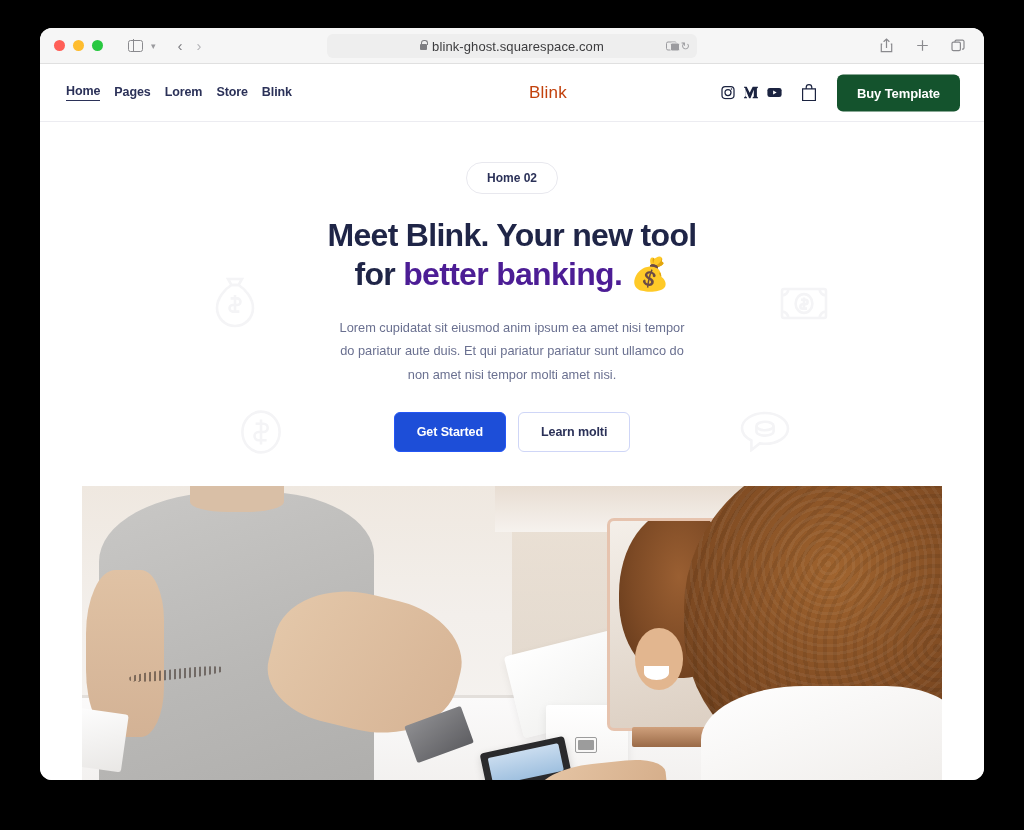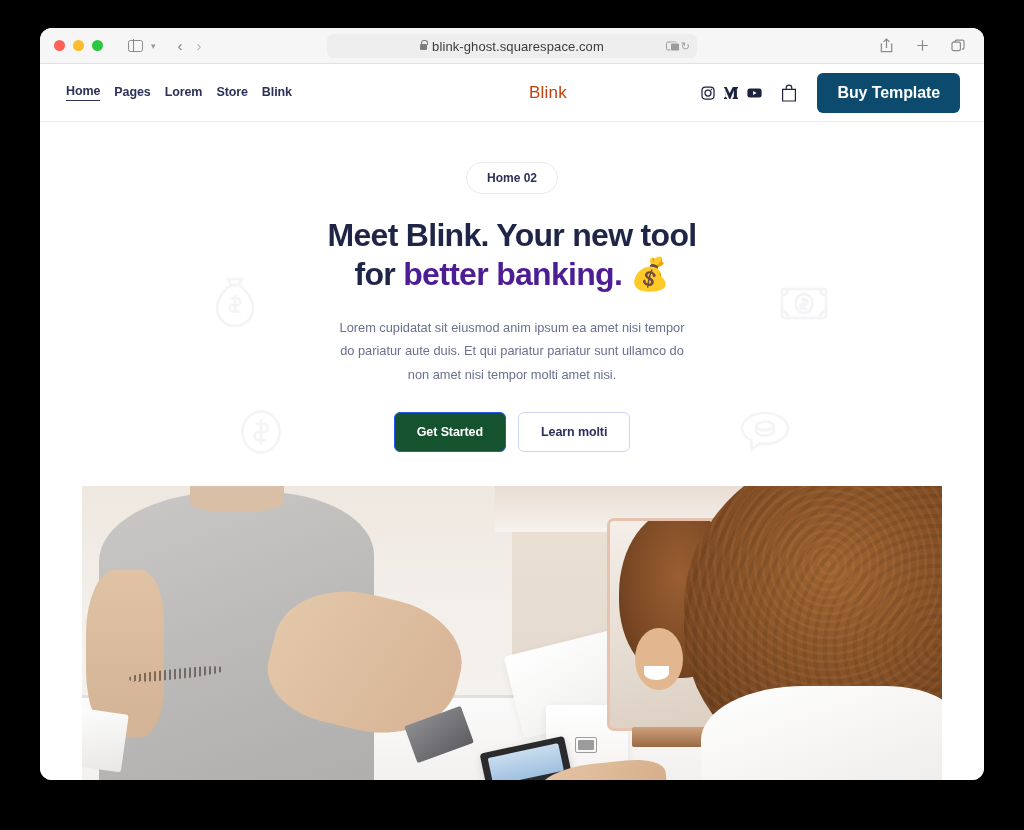--- a/index.html
+++ b/index.html
@@ -150,23 +150,23 @@
 
   .header-right {
     position: absolute; right: 24px; top: 50%; transform: translateY(-50%);
     display: flex; align-items: center; gap: 12px;
   }
   .social-icons { display: flex; align-items: center; gap: 9px; }
   .social-icon { color: #1b2340; display: flex; align-items: center; }
   .bag-icon { color: #1b2340; margin-left: 7px; display: flex; }
 
   .buy-btn {
-    background: #0c4a6e;
+    background: #14532d;
     color: #ffffff;
-    font-size: 16px;
+    font-size: 13px;
     font-weight: 700;
     border: none;
     border-radius: 6px;
     padding: 11px 20px;
     margin-left: 8px;
     cursor: pointer;
     letter-spacing: -0.1px;
   }
 
   
@@ -223,21 +223,21 @@
     display: flex; justify-content: center; gap: 12px;
     position: relative; z-index: 2;
   }
   .btn {
     font-size: 12.5px; font-weight: 700;
     border-radius: 6px;
     padding: 12px 22px;
     cursor: pointer;
     letter-spacing: -0.1px;
   }
-  .btn-primary { background: #14532d; color: #fff; border: 1px solid #2456f5; }
+  .btn-primary { background: #1d4ed8; color: #fff; border: 1px solid #2456f5; }
   .btn-secondary { background: #fff; color: #2b3158; border: 1px solid #cfd6f7; }
 
   
   .hero-photo-wrap {
     margin: 34px 42px 0;
     height: 322px;
     overflow: hidden;
     position: relative;
     background: #e9e6e2;
   }

